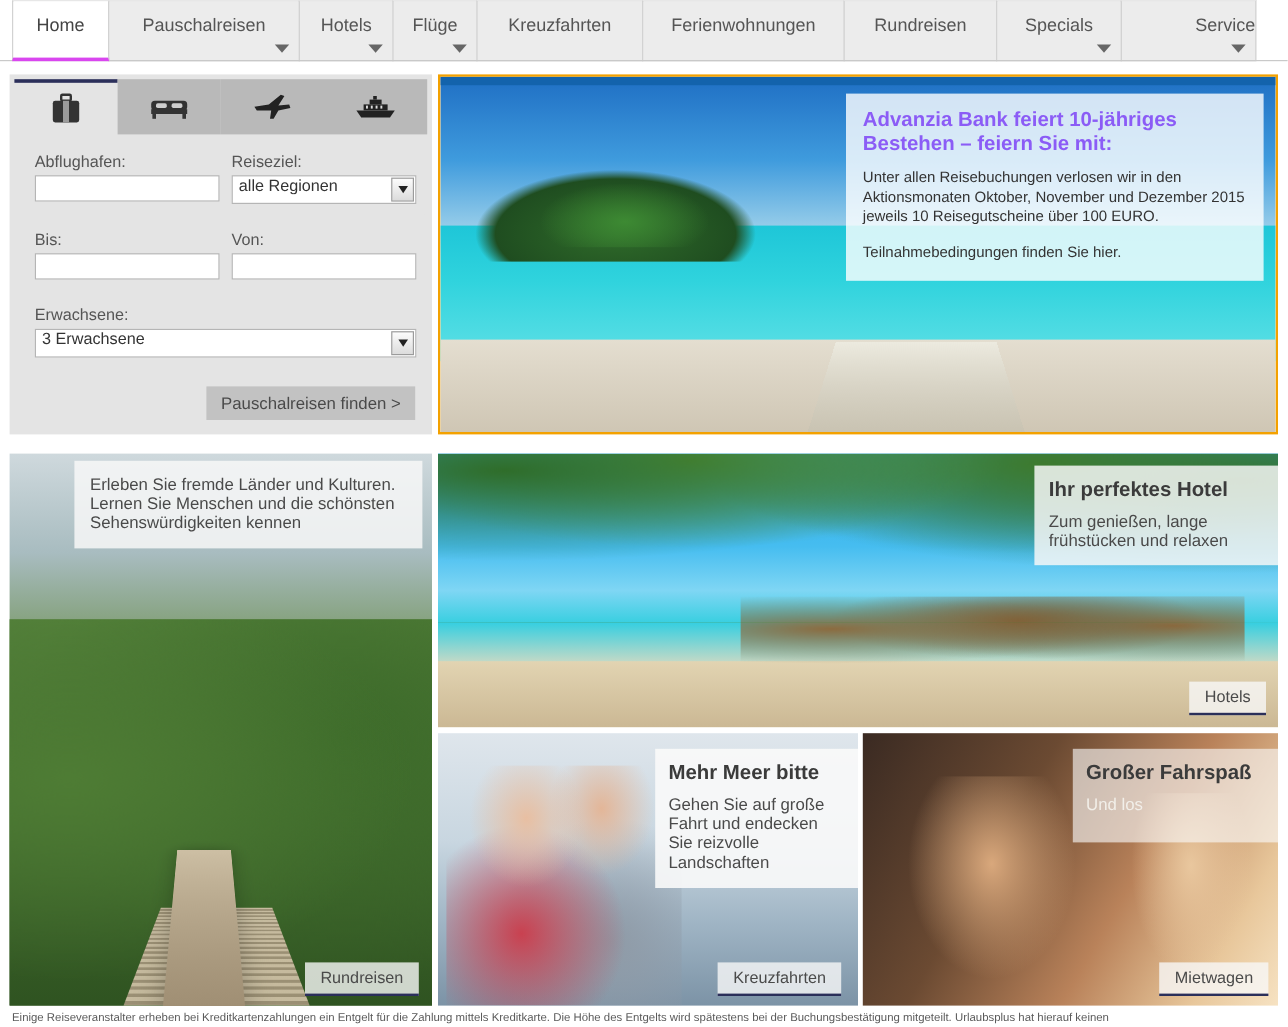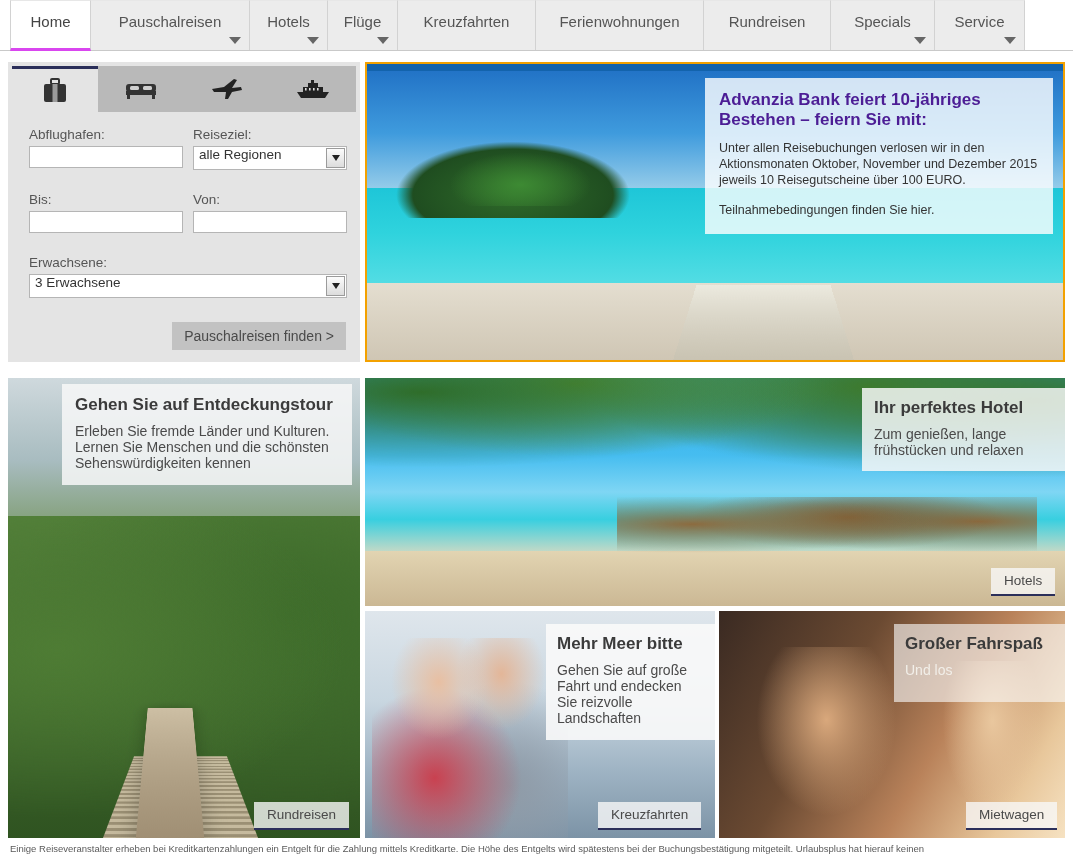--- a/index.html
+++ b/index.html
@@ -231,21 +231,21 @@
   }
   .hero-overlay {
     position: absolute;
     left: 338px; top: 14px;
     width: 348px;
     background: rgba(255,255,255,0.80);
     padding: 12px 14px 16px 14px;
     box-sizing: border-box;
   }
   .hero-title {
-    color: #4c1d95;
+    color: #8b5cf6;
     font-size: 17px;
     font-weight: bold;
     line-height: 20px;
     margin: 0 0 10px 0;
   }
   .hero-body {
     color: #333;
     font-size: 12.5px;
     line-height: 16px;
     margin: 0;
@@ -416,21 +416,21 @@
         <div class="nav-tab" style="width: 169px;">
           <span>Ferienwohnungen</span>
         </div>
         <div class="nav-tab" style="width: 128px;">
           <span>Rundreisen</span>
         </div>
         <div class="nav-tab" style="width: 105px;">
           <span>Specials</span>
           <span class="caret"></span>
         </div>
-        <div class="nav-tab" style="width: 91px;">
+        <div class="nav-tab" style="width: 113px; justify-content: flex-end;">
           <span>Service</span>
           <span class="caret"></span>
         </div>
       </div>
   </div>
   <div class="nav-underline"></div>
 
   <div class="searchbox">
 
     <div class="icon-tabs">
@@ -541,21 +541,20 @@
       </div>
     </div>
   </div>
 
   <div class="tile tile-tour">
     <div class="tour-hills"></div>
     <div class="tour-wall2"></div>
     <div class="tour-wall"></div>
   </div>
   <div class="cap cap-tour">
-    <h3>Gehen Sie auf Entdeckungstour</h3>
     <p>Erleben Sie fremde Länder und Kulturen. Lernen Sie Menschen und die schönsten Sehenswürdigkeiten kennen</p>
   </div>
   <div class="pill pill-rund">Rundreisen</div>
 
   <div class="tile tile-hotel">
     <div class="hotel-sand"></div>
     <div class="hotel-huts"></div>
     <div class="hotel-palms"></div>
   </div>
   <div class="cap cap-hotel">

